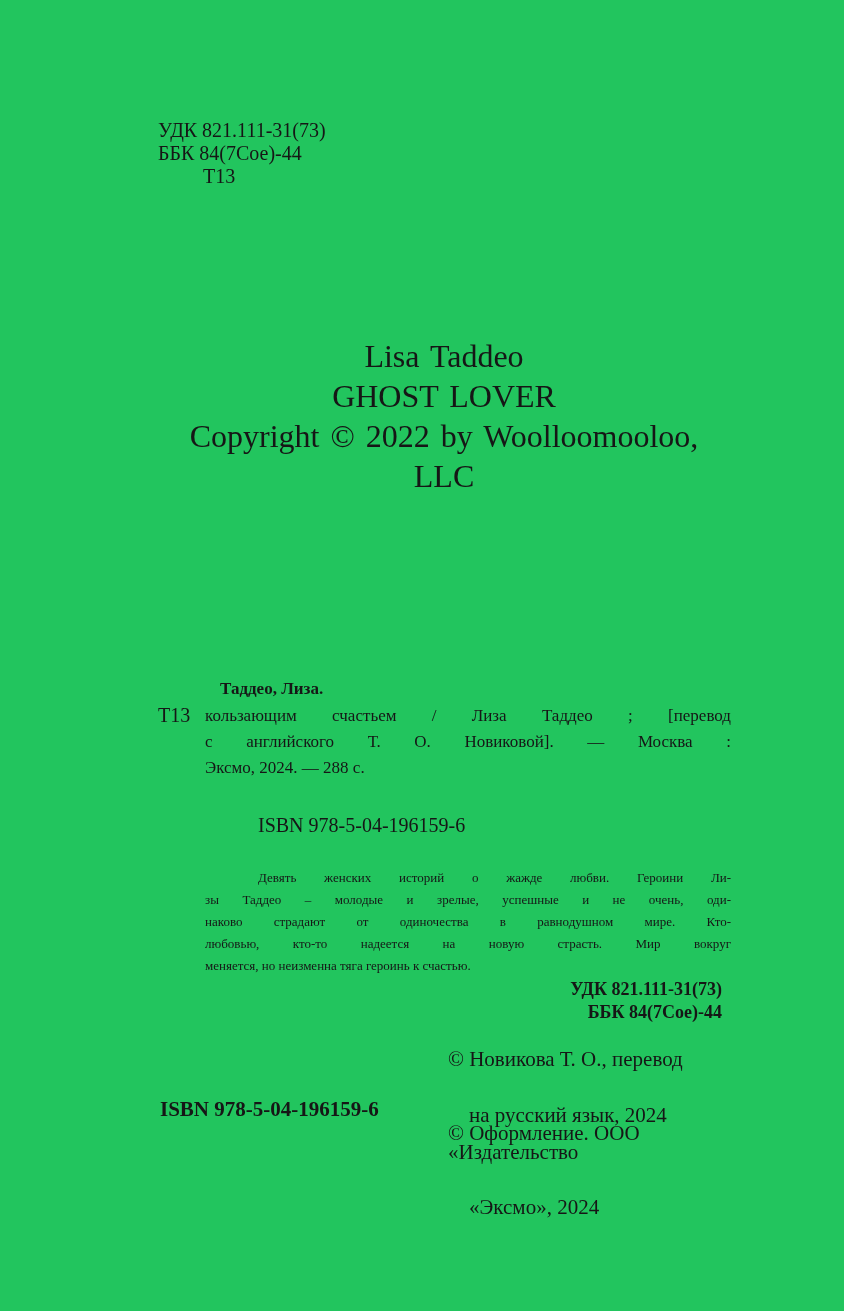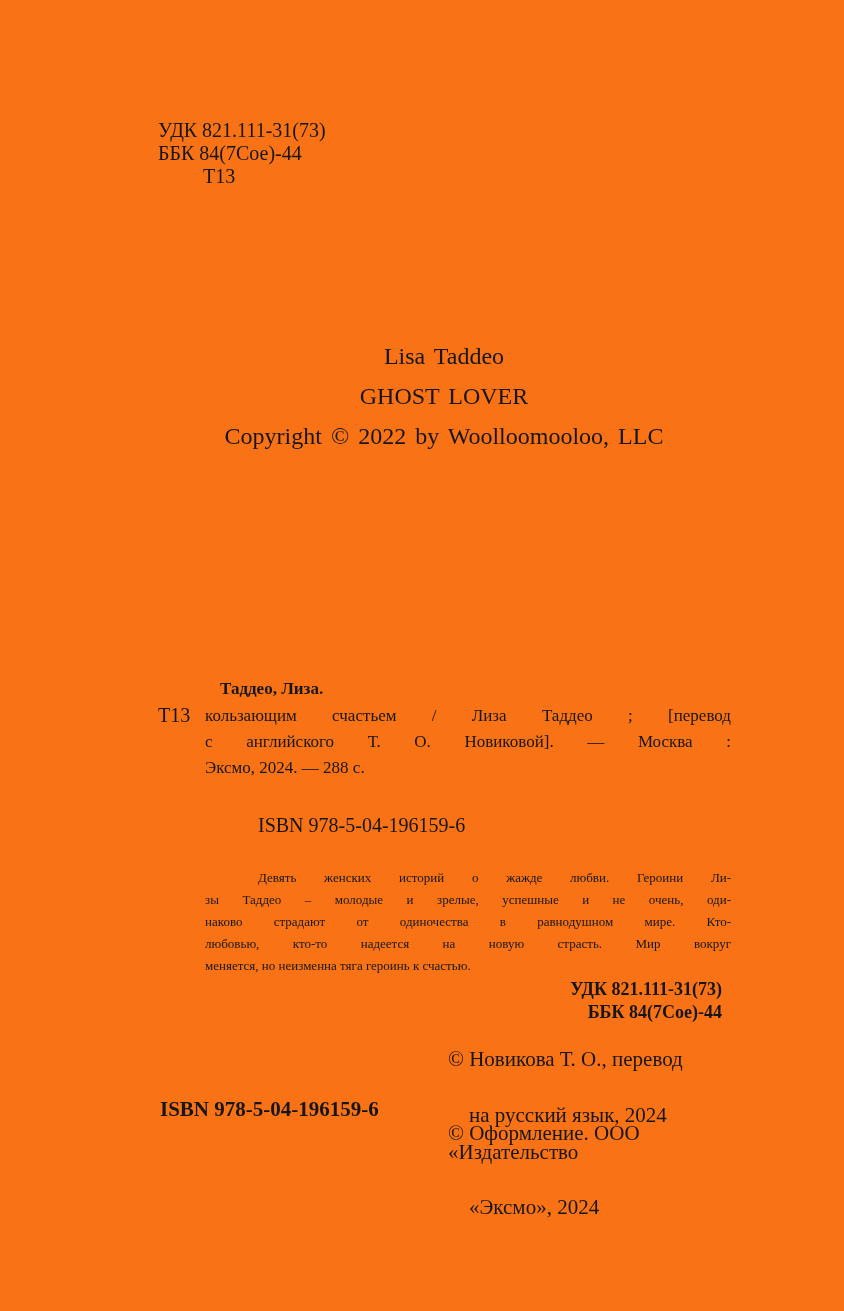--- a/index.html
+++ b/index.html
@@ -4,21 +4,21 @@
 <style>
   html, body {
     margin: 0;
     padding: 0;
     background: #ffffff;
   }
   .page {
     position: relative;
     width: 844px;
     height: 1311px;
-    background: #f97316;
+    background: #22c55e;
     font-family: "Liberation Serif", serif;
     color: #161616;
     overflow: hidden;
   }
 
   
   .top-block {
     position: absolute;
     left: 158px;
     top: 119px;
@@ -30,21 +30,21 @@
     padding-left: 45px;
   }
 
   
   .title-block {
     position: absolute;
     left: 155px;
     top: 336px;
     width: 578px;
     text-align: center;
-    font-size: 24px;
+    font-size: 32px;
     line-height: 40px;
     word-spacing: 3px;
   }
 
   
   .catalog-code {
     position: absolute;
     left: 158px;
     top: 704px;
     font-size: 20px;

